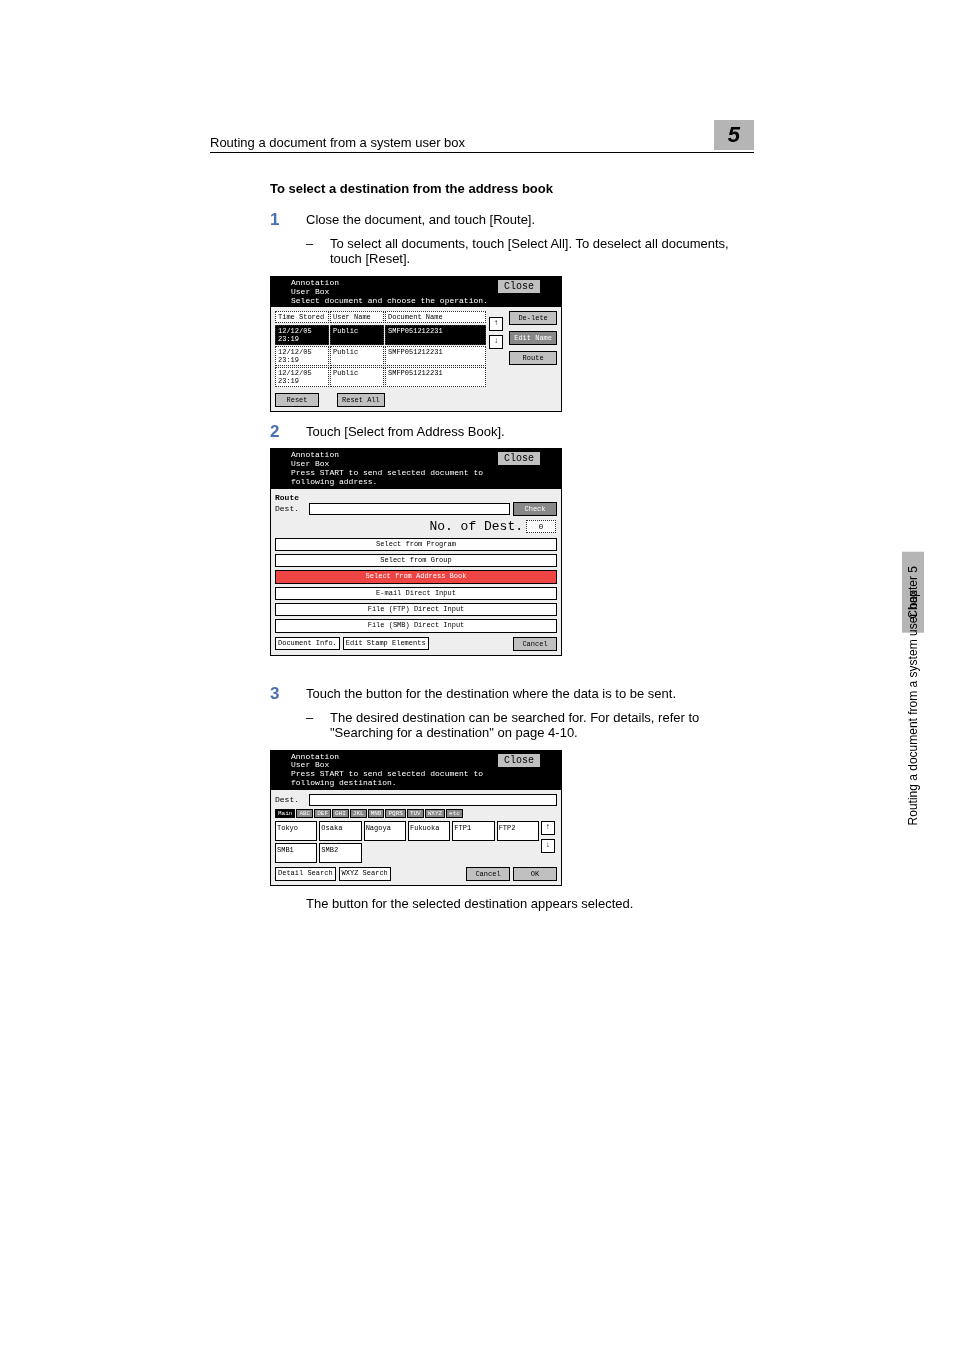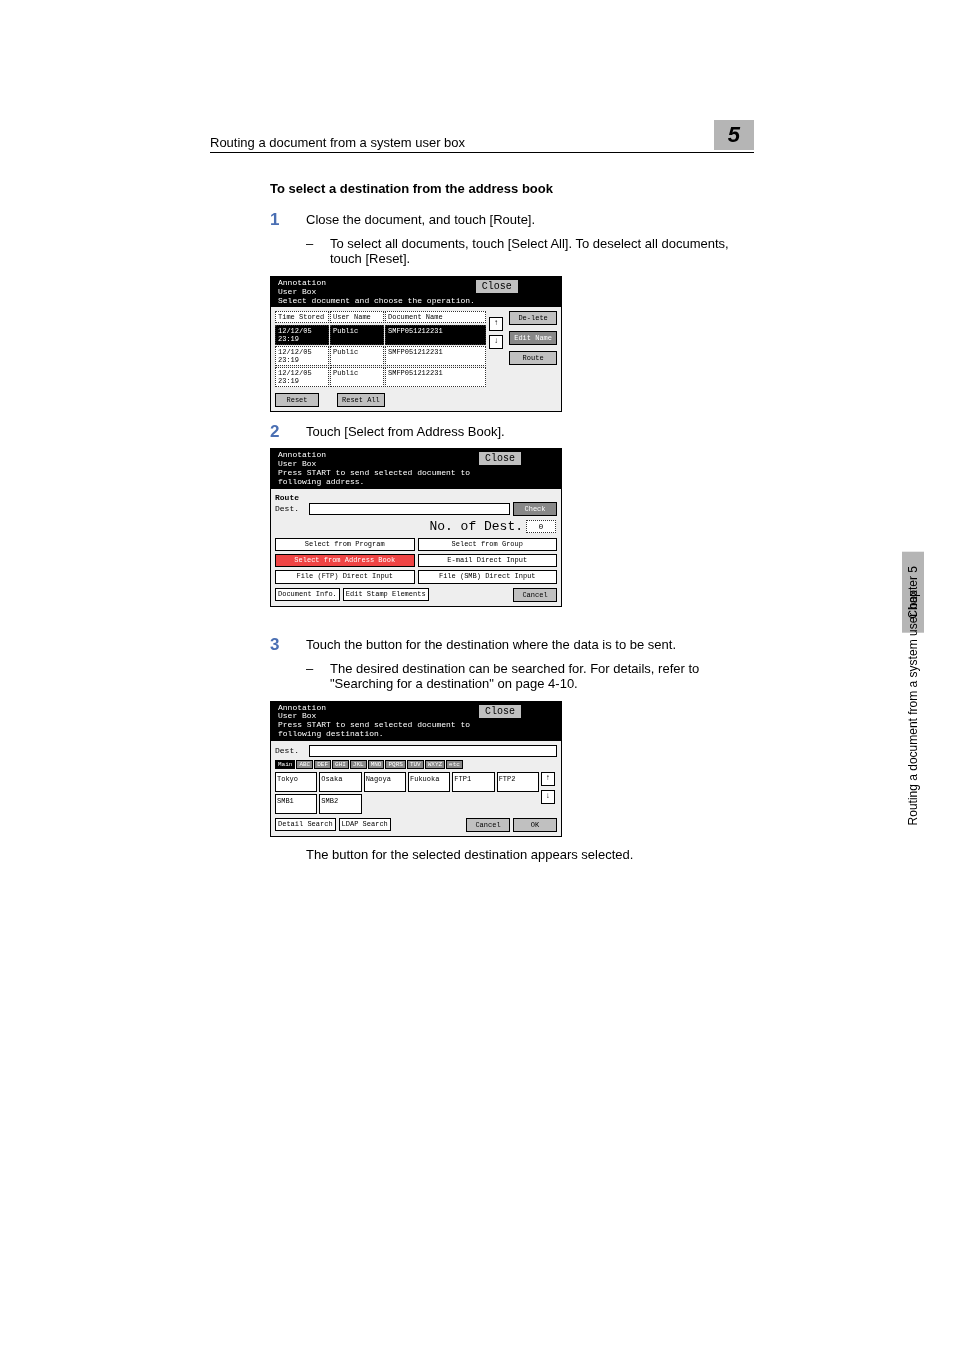--- a/index.html
+++ b/index.html
@@ -74,22 +74,23 @@
     margin-bottom: 10px;
     width: 290px;
     border: 1px solid #000;
     background: #fff;
     font-family: "Courier New", monospace;
     font-size: 8px;
   }
   .panel-header {
     background: #000;
     color: #fff;
-    padding: 2px 7px;
-    display: flex;
+    padding: 2px 20px;
+    display: flex;
+    justify-content: space-between;
     align-items: flex-start;
     line-height: 1.1;
   }
   .panel-header-left {
     max-width: 200px;
   }
   .close-btn {
     background: #c0c0c0;
     color: #000;
     border: 1px solid #000;
@@ -166,21 +167,21 @@
   .field-row {
     display: flex;
     align-items: center;
     margin-bottom: 3px;
     font-size: 8px;
   }
   .field-label { width: 34px; }
   .field-box { flex:1; border:1px solid #000; background:#fff; height:10px; }
   .btn-grid {
     display: grid;
-    grid-template-columns: repeat(2, 1fr);
+    grid-template-columns: repeat(1, 1fr);
     gap: 3px;
     margin-top: 4px;
     margin-bottom: 4px;
   }
   .dest-btn {
     border:1px solid #000;
     background:#fff;
     font-size:7px;
     padding:2px;
     text-align:center;
@@ -414,21 +415,21 @@
             <div class="addr">SMB2</div>
           </div>
         </div>
         <div class="arrow-col">
           <div class="arrow">↑</div>
           <div class="arrow">↓</div>
         </div>
       </div>
       <div class="btn-row2">
         <div class="dest-btn" style="flex:0 0 auto;">Detail Search</div>
-        <div class="dest-btn" style="flex:0 0 auto;">LDAP Search</div>
+        <div class="dest-btn" style="flex:0 0 auto;">WXYZ Search</div>
         <div style="flex:1"></div>
         <div class="pbtn">Cancel</div>
         <div class="pbtn">OK</div>
       </div>
     </div>
   </div>
 
   <div class="result-text">The button for the selected destination appears selected.</div>
 
 </div>

